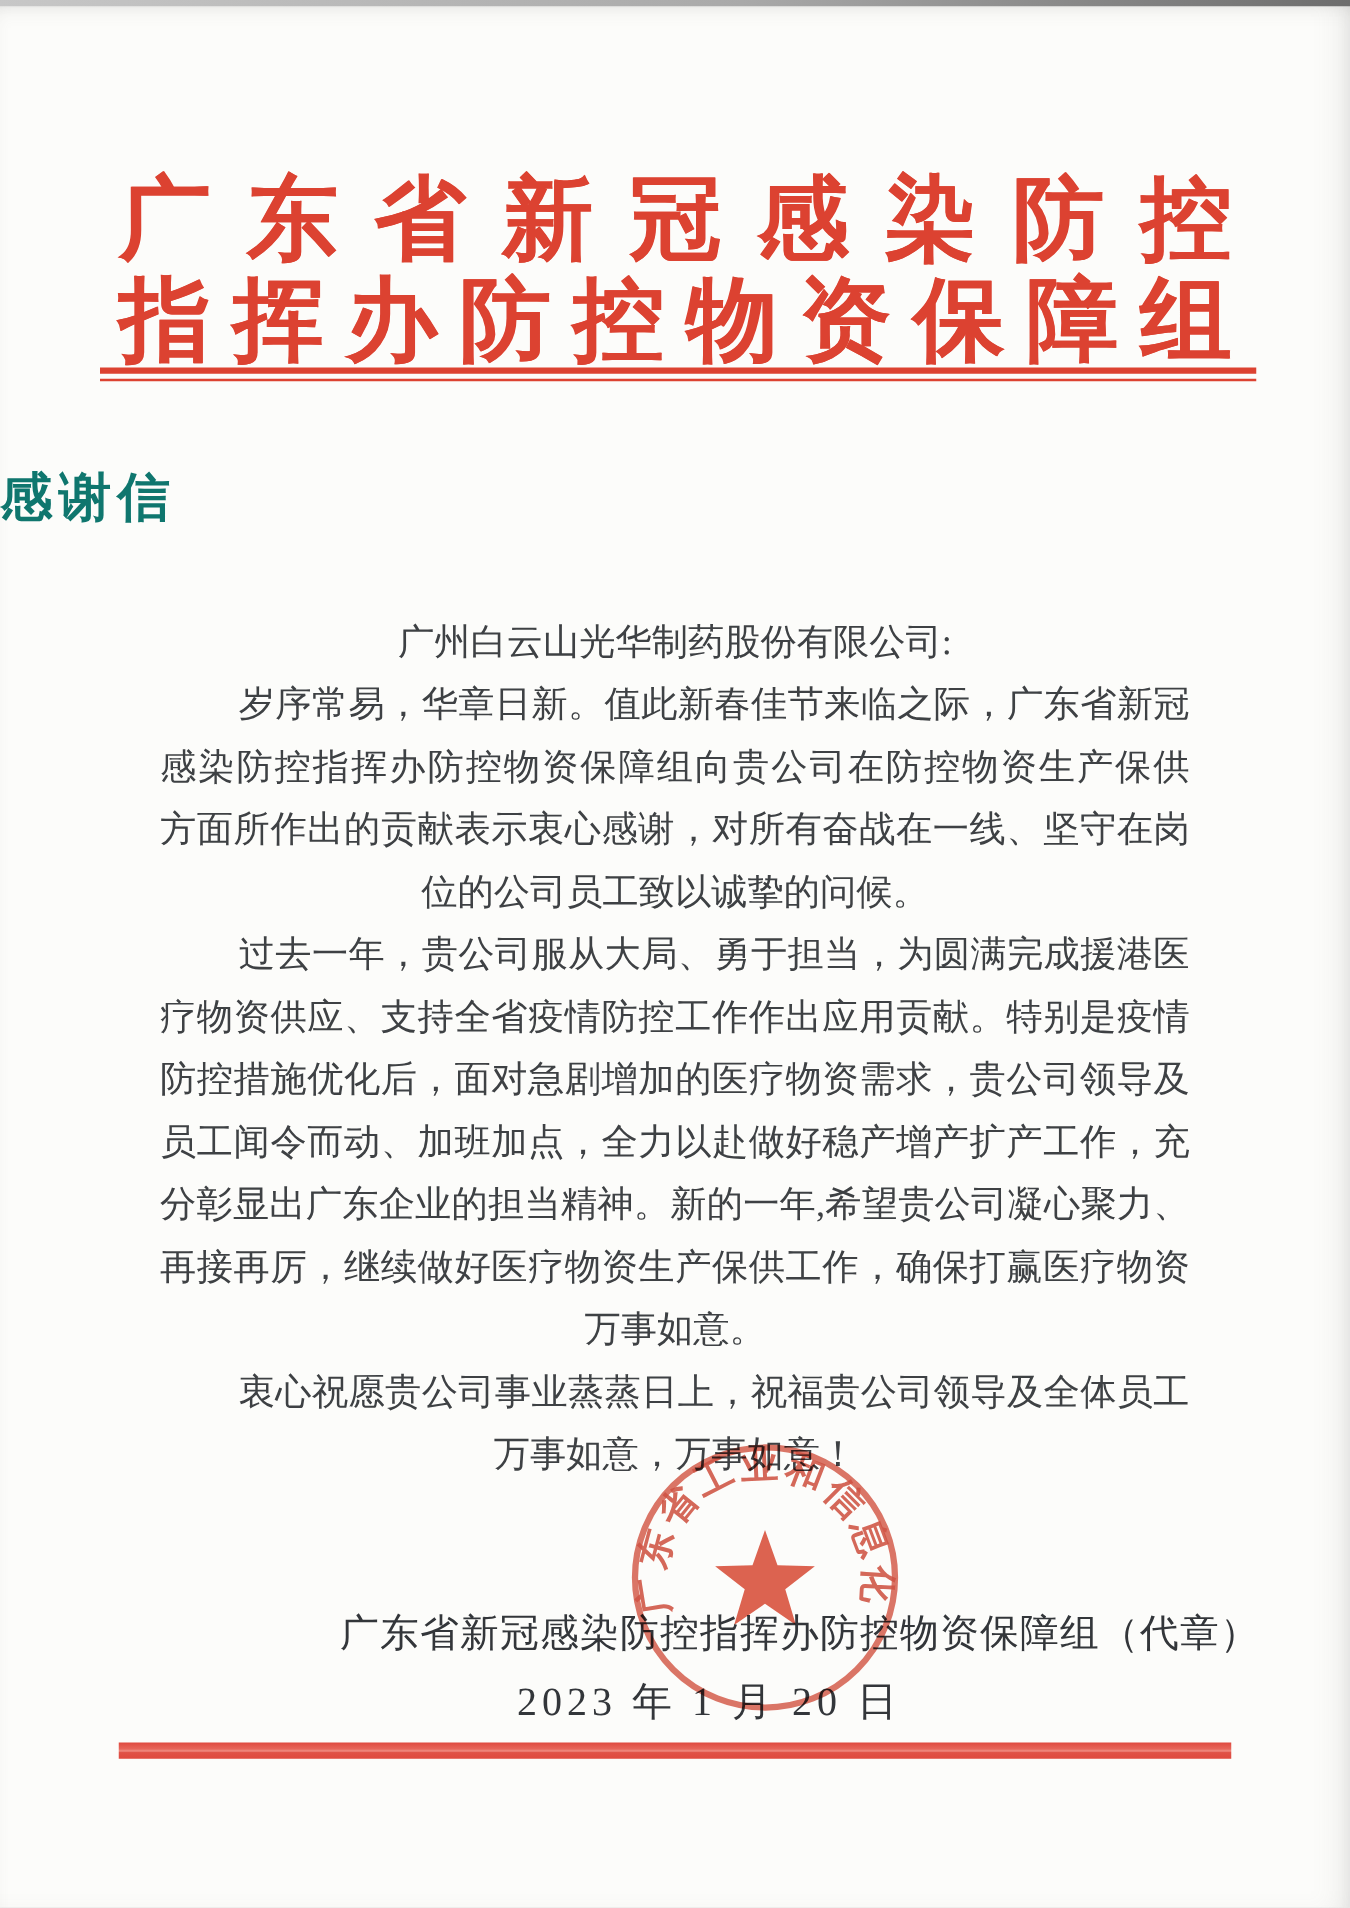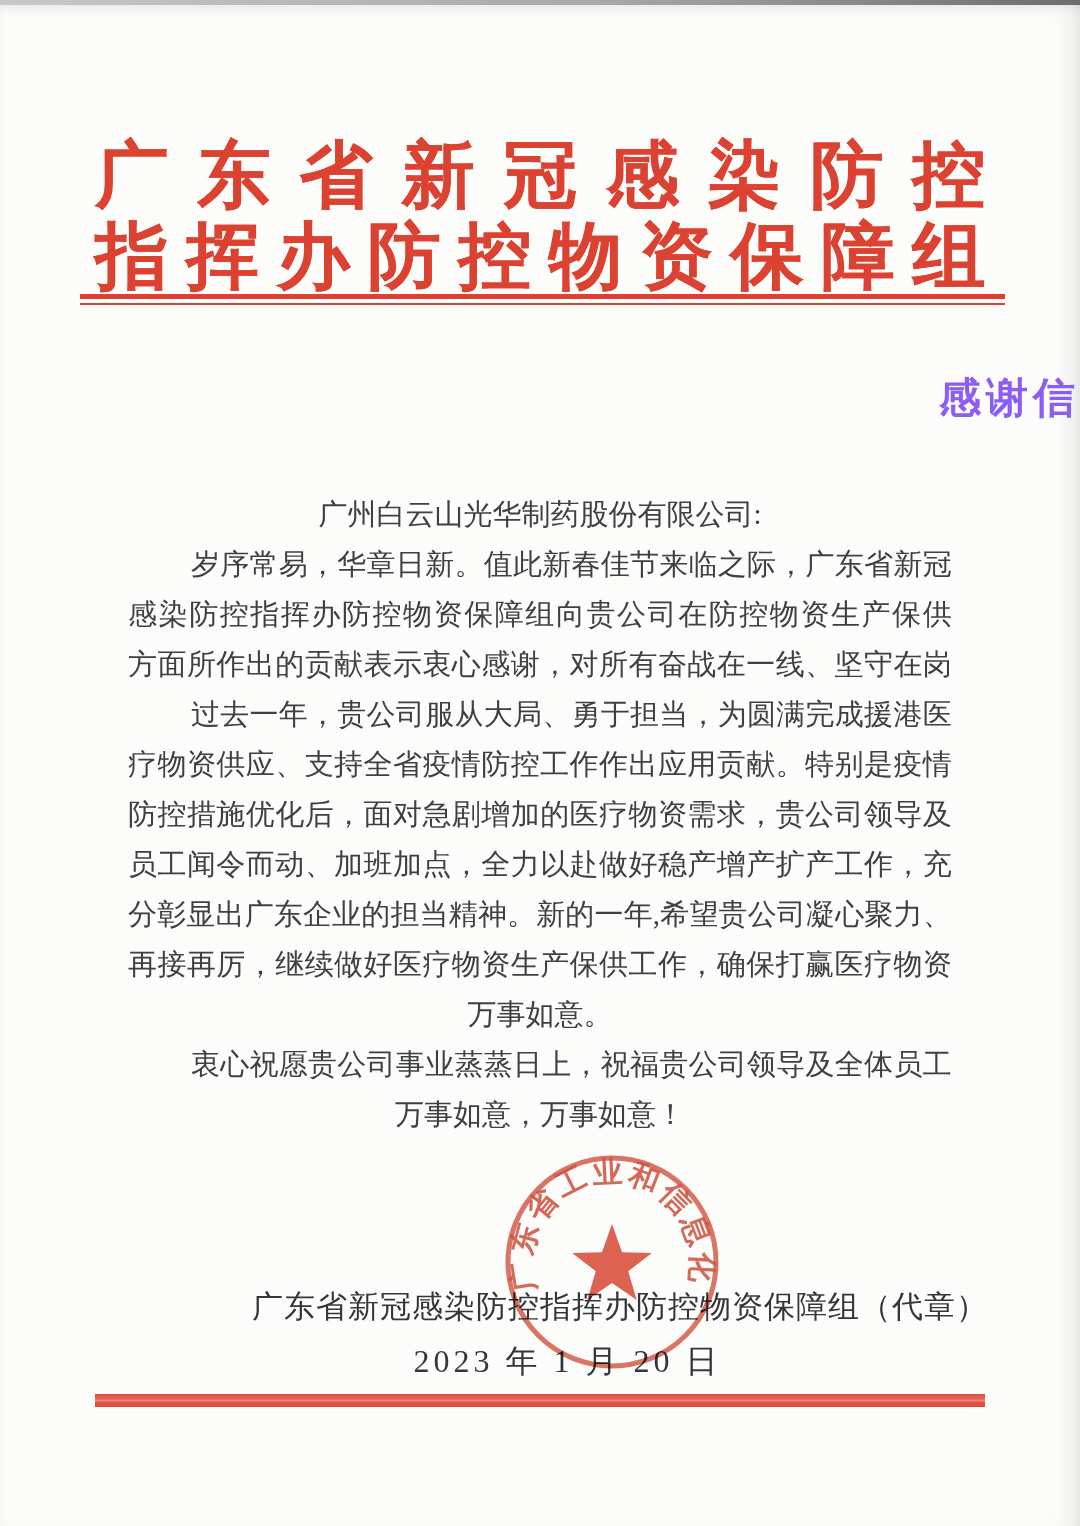--- a/index.html
+++ b/index.html
@@ -21,32 +21,32 @@
     font-weight:bold; font-size:73px; line-height:1.04;
     text-shadow:.5px 0 0 #dc4231;
   }
   .head-line + .head-line { margin-top:5px; }
   .head-rule {
     position:absolute; top:294px; left:80px; width:925px; height:4px;
     border-top:5px solid #dc4231; border-bottom:2px solid #dc4231;
   }
   
   .doc-title {
-    position:absolute; top:370px; left:0; width:1080px; text-align:right;
-    font-size:42px; font-weight:bold; letter-spacing:5px; color:#8b5cf6;
+    position:absolute; top:370px; left:0; width:1080px; text-align:left;
+    font-size:42px; font-weight:bold; letter-spacing:5px; color:#0f766e;
   }
   
   .body-text { position:absolute; top:489px; left:128px; width:824px; font-size:29px; color:#3e4144;text-align:center; }
   .line { height:50px; line-height:50px; white-space:nowrap; }
   .line.fill { display:flex; justify-content:space-between; white-space:normal; }
   .line.indent { padding-left:63px; }
   
   .signature {
     position:absolute; top:1286px; left:0; width:1080px; box-sizing:border-box;
-    text-align:right; padding-right:92px; font-size:31px; color:#33363a; letter-spacing:1px;font-family:Liberation Mono, monospace;
+    text-align:right; padding-right:72px; font-size:31px; color:#33363a; letter-spacing:1px;font-family:Liberation Mono, monospace;
   }
   .date-line {
     position:absolute; top:1340px; left:0; width:1080px; text-align:center; text-indent:55px;
     font-size:32px; color:#33363a; letter-spacing:4px;
   }
   
   .seal {
     position:absolute; left:492px; top:1142px; width:240px; height:240px;
     mix-blend-mode:multiply; opacity:.93; pointer-events:none;
   }
@@ -174,20 +174,21 @@
         <span>战</span>
         <span>在</span>
         <span>一</span>
         <span>线</span>
         <span>、</span>
         <span>坚</span>
         <span>守</span>
         <span>在</span>
         <span>岗</span>
       </div>
+    <div class="line">位的公司员工致以诚挚的问候。</div>
     <div class="line fill indent">
         <span>过</span>
         <span>去</span>
         <span>一</span>
         <span>年</span>
         <span>，</span>
         <span>贵</span>
         <span>公</span>
         <span>司</span>
         <span>服</span>

